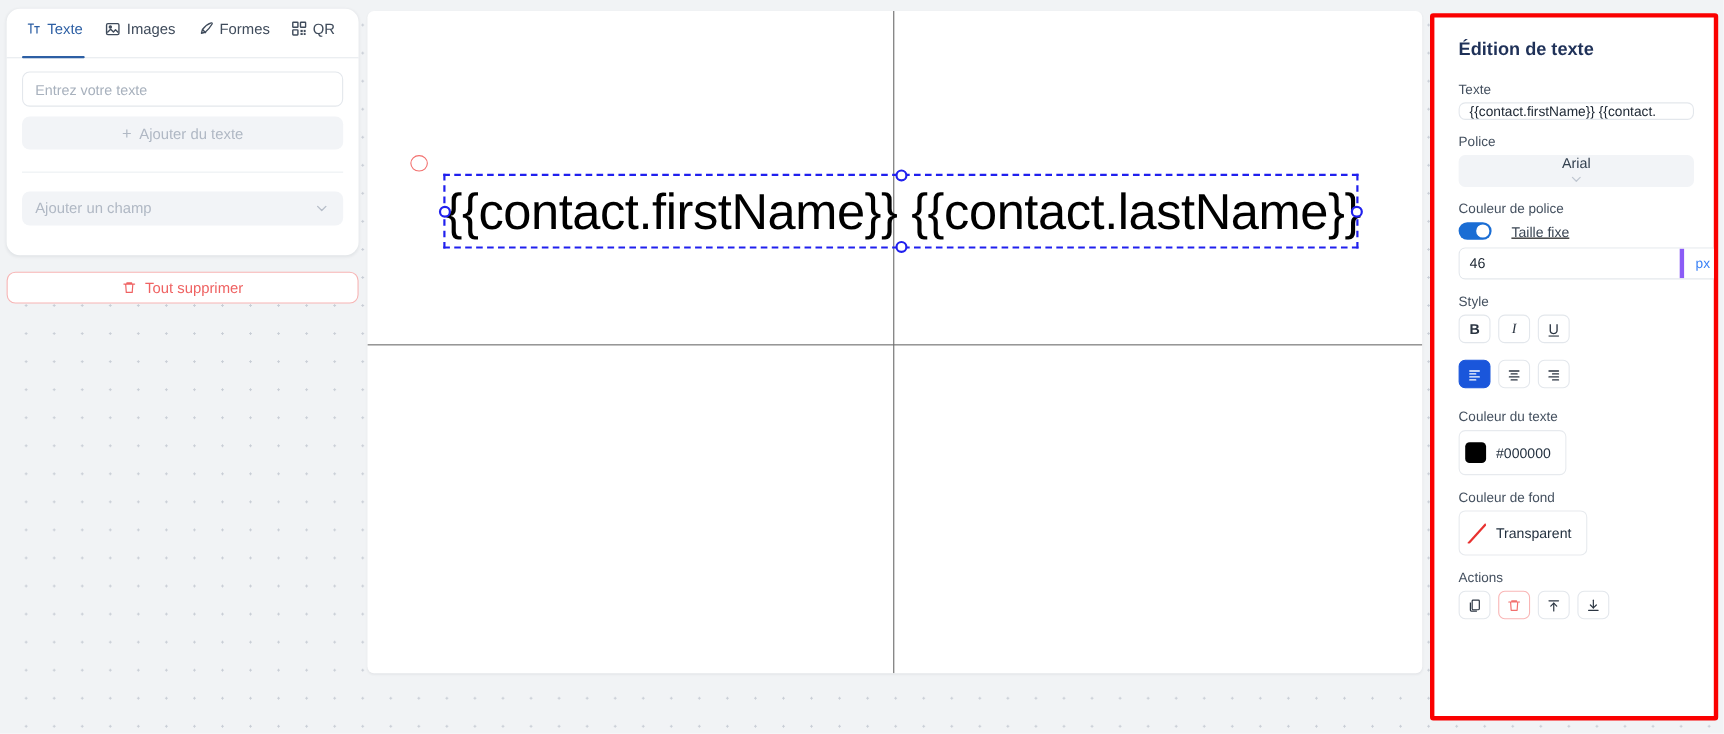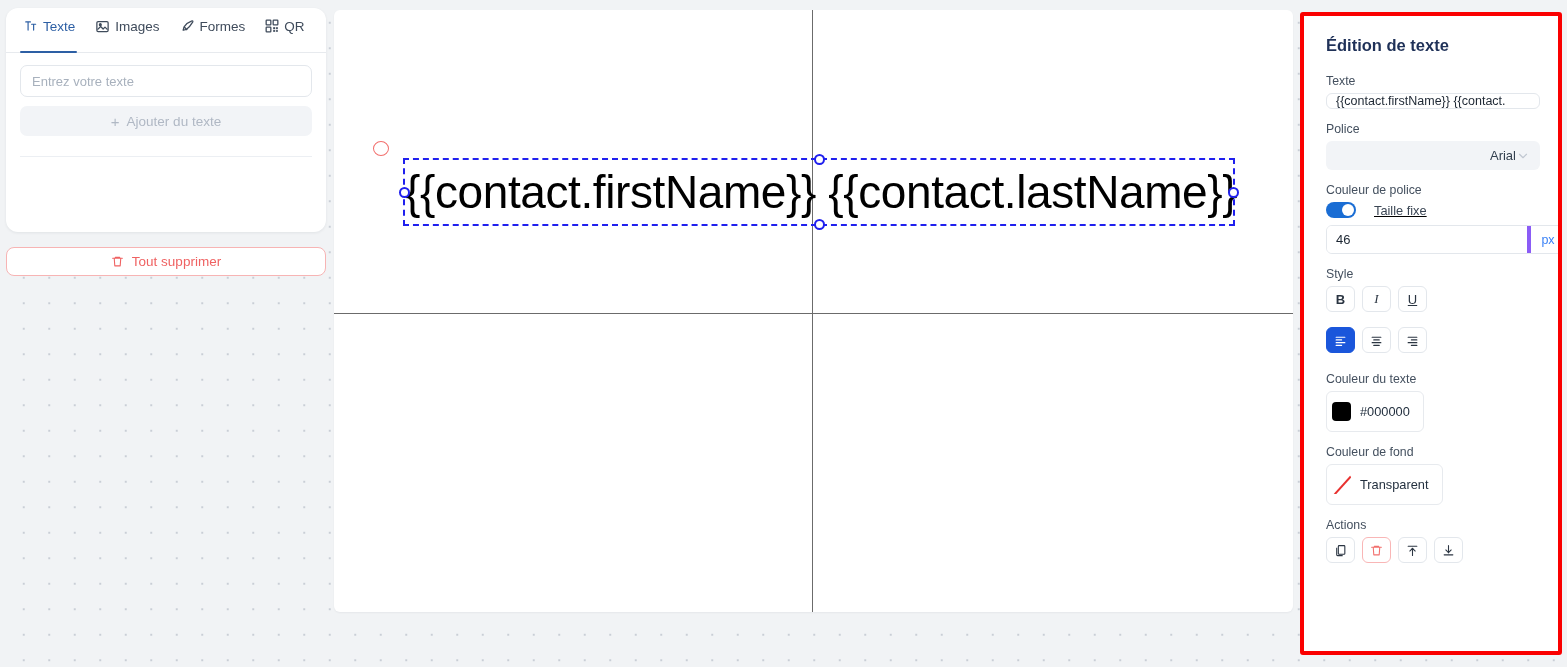--- a/index.html
+++ b/index.html
@@ -144,21 +144,21 @@
     border: 1px solid #e3e7ec; border-radius: 6px;
     padding: 0 9px; font-size: 12.5px; color: #1d2733;
     background: #fff; outline: none; font-family: inherit;
     overflow: hidden; white-space: nowrap;
     display: flex; align-items: center;
   }
   #font-select {
     width: 214px; height: 29px;
     background: #f2f4f7; border: none; border-radius: 6px;
     display: flex; align-items: center; justify-content: flex-end;
-    padding: 0 10px; font-size: 13px; color: #33404f; cursor: pointer;
+    padding: 0 10px; font-size: 13px; color: #33404f; cursor: pointer; flex-direction: column;
   }
   .toggle-row { display: flex; align-items: center; gap: 18px; margin: 5px 0 7px 0; text-decoration: underline; }
   .toggle {
     width: 30px; height: 16px; border-radius: 9px; background: #1a6dd4;
     position: relative; cursor: pointer; flex: none;
   }
   .toggle .knob {
     position: absolute; right: 2px; top: 2px; width: 12px; height: 12px;
     border-radius: 50%; background: #fff;
   }
@@ -264,20 +264,28 @@
   <div class="panel-body">
     <input id="text-input" type="text" placeholder="Entrez votre texte" style="">
     <button id="add-text-btn">
       <span class="plus">+</span>
       <span>Ajouter du texte</span>
     </button>
   </div>
 
   <div class="divider"></div>
 
+  <div id="field-select">
+    <span class="lbl">Ajouter un champ</span>
+    <span>
+      <svg class="i" width="15" height="15" viewBox="0 0 24 24" fill="none" stroke="#b7bec9" stroke-width="2" stroke-linecap="round" stroke-linejoin="round">
+          <path d="M6 9l6 6 6-6"></path>
+        </svg>
+    </span>
+  </div>
 </div>
 
 <button id="delete-all-btn">
   <span>
     <svg class="i" width="13" height="13" viewBox="0 0 24 24" fill="none" stroke="#ef6262" stroke-width="2" stroke-linecap="round" stroke-linejoin="round">
       <path d="M3 6h18M8 6V4h8v2M6 6l1 14h10l1-14"></path>
     </svg>
   </span>
   <span>Tout supprimer</span>
 </button>

